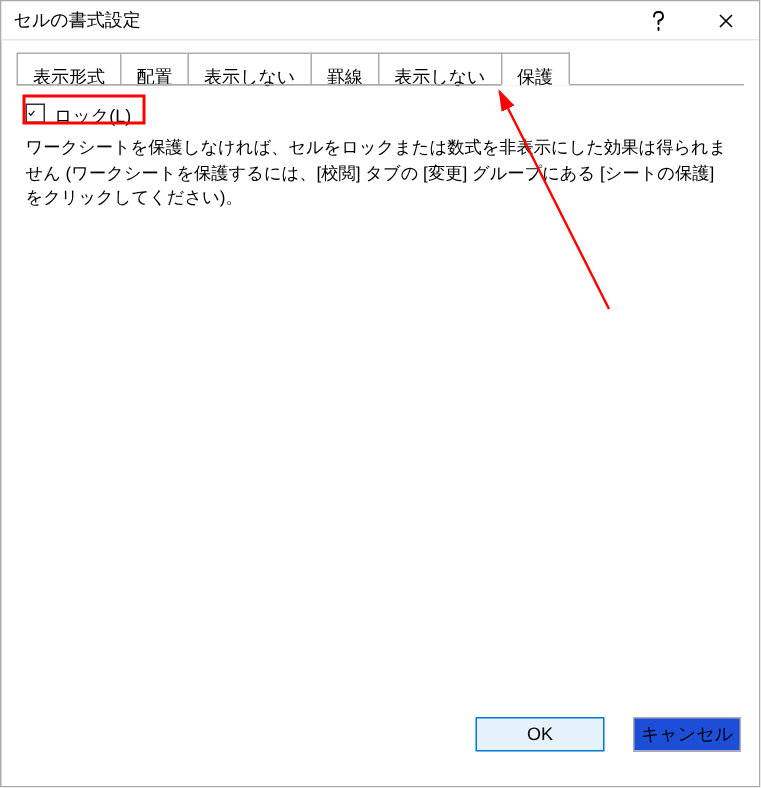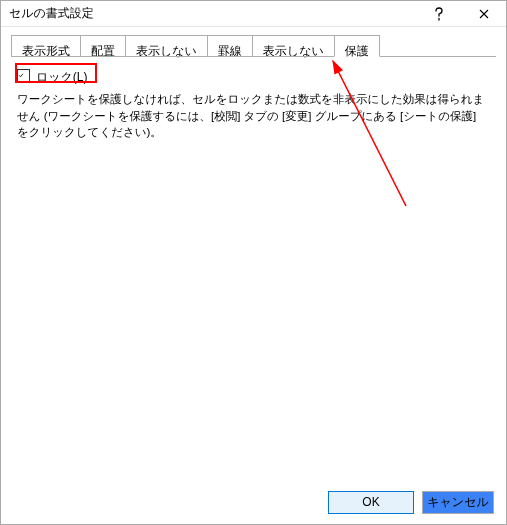--- a/index.html
+++ b/index.html
@@ -112,30 +112,30 @@
   }
   .desc {
     font-size: 11.5px;
     line-height: 1.45;
     color: #000;
   }
   .footer {
     height: 46px;
     border-top: 0;
     display: flex;
-    align-items: flex-end;
+    align-items: flex-start;
     justify-content: flex-end;
     padding: 0 12px 10px 0;
-    gap: 8px;
+    gap: 19px;
   }
   .btn {
     min-width: 72px;
     height: 23px;
     border: 1px solid #adadad;
-    background: #3b82f6;
+    background: #1d4ed8;
     font-size: 12px;
     text-align: center;
     line-height: 21px;
     cursor: default;
   }
   .btn.default {
     border: 1px solid #0078d7;
     background: #e5f1fb;
     min-width: 86px;
   }

